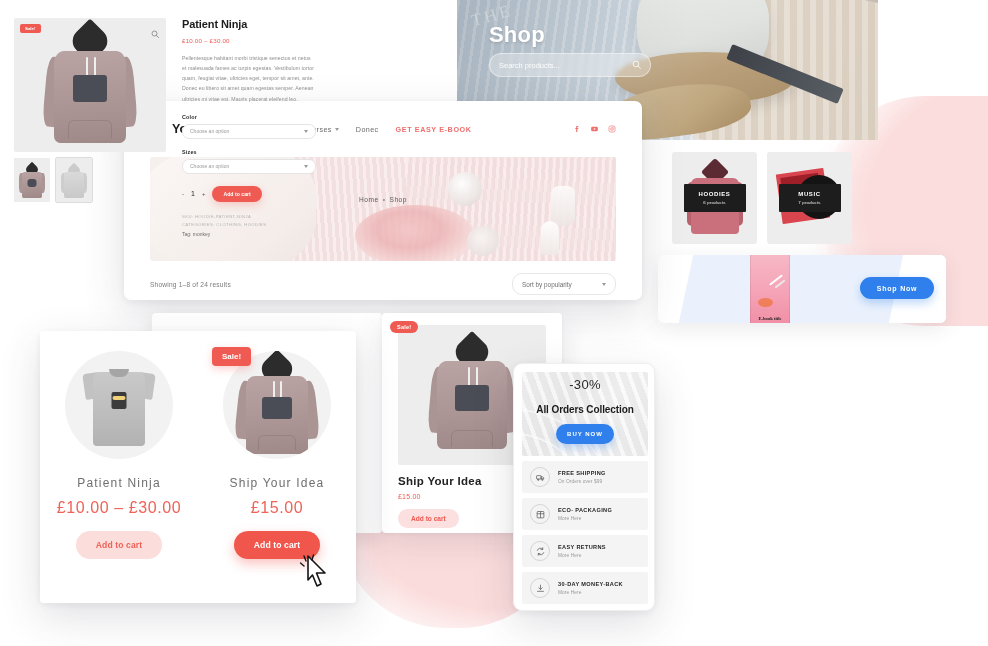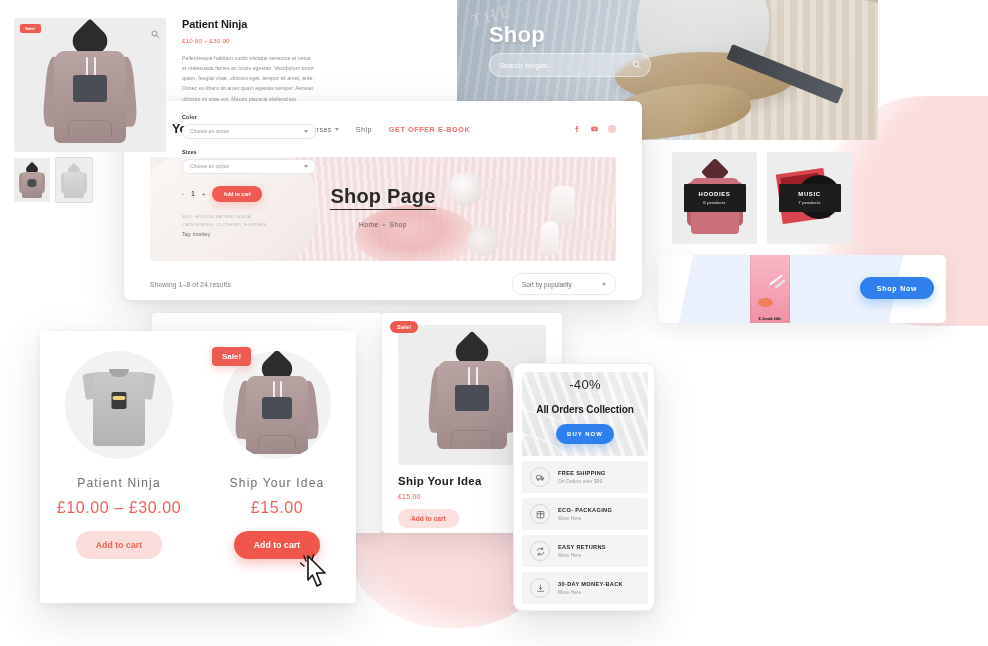--- a/index.html
+++ b/index.html
@@ -344,21 +344,21 @@
 
       <div class="pot"></div>
       <div class="cork"></div>
       <div class="knife"></div>
       <div class="spoon"></div>
       <div class="overlay"></div>
     </div>
     <div class="hero-inner">
       <div class="hero-title">Shop</div>
       <div class="hero-search">
-        <span>Search feugiat...</span>
+        <span>Search products...</span>
         <span class="mag-ico">
           <svg width="9" height="9" viewBox="0 0 16 16">
               <circle cx="7" cy="7" r="5" fill="none" stroke="#ffffff" stroke-width="1.5"></circle>
               <line x1="10.8" y1="10.8" x2="15" y2="15" stroke="#ffffff" stroke-width="1.5" stroke-linecap="round"></line>
             </svg>
         </span>
       </div>
     </div>
   </div>
 
@@ -423,24 +423,24 @@
       </div>
       <div class="nav-links">
         <div class="nav-link">
             <span>About Us</span>
           </div>
         <div class="nav-link">
             <span>Courses</span>
             <i class="caret"></i>
           </div>
         <div class="nav-link">
-            <span>Ship</span>
+            <span>Donec</span>
           </div>
       </div>
-      <div class="nav-cta">GET OFFER E-BOOK</div>
+      <div class="nav-cta">GET EASY E-BOOK</div>
       <div class="nav-social">
         <span>
           <svg width="8" height="8" viewBox="0 0 24 24">
               <path d="M15 3h-2.5C10.6 3 9.5 4.3 9.5 6.2V9H7v3.2h2.5V21H13v-8.8h2.6L16 9h-3V6.6c0-.5.2-.8.9-.8H16V3z" fill="#ef6e6e"></path>
             </svg>
         </span>
         <span>
           <svg width="9" height="8" viewBox="0 0 24 24">
               <rect x="2" y="5" width="20" height="14" rx="4" fill="#ef6e6e"></rect>
               <polygon points="10,9 16,12 10,15" fill="#ffffff"></polygon>
@@ -460,21 +460,20 @@
       <div class="stripes"></div>
       <div class="stripes2"></div>
       <div class="blanket"></div>
       <div class="plate"></div>
       <div class="jar1"></div>
       <div class="jar2"></div>
       <div class="jar3"></div>
       <div class="bottle"></div>
       <div class="wash"></div>
       <div class="sp-hero-txt">
-        <div class="sp-hero-title">Shop Page</div>
         <div class="sp-crumb">
           <span>Home</span><span class="sep">•</span><span>Shop</span>
         </div>
       </div>
     </div>
 
     <div class="sp-results">
       <div class="count">Showing 1–8 of 24 results</div>
       <div class="sp-sort">
         <span>Sort by popularity</span>
@@ -550,21 +549,21 @@
         <line x1="4" y1="12" x2="0.5" y2="9"></line>
         <line x1="6" y1="7" x2="4" y2="2"></line>
         <line x1="12" y1="6" x2="13.5" y2="1"></line>
       </g>
     </svg>
   </div>
 
   <div class="panel shadow-lg" id="summer-panel">
     <div id="summer-hero">
       <div class="arcs"></div>
-      <div class="pct">-40%</div>
+      <div class="pct">-30%</div>
       <div class="sct">All Orders Collection</div>
       <div class="buy">BUY NOW</div>
     </div>
 
     <div class="feat">
       <div class="feat-ico">
         <svg width="9" height="9" viewBox="0 0 24 24" fill="none" stroke="#4a4a4a" stroke-width="1.8">
             <rect x="1.5" y="7" width="12" height="9" rx="1.5"></rect>
             <path d="M13.5 10h4l3 3v3h-7z"></path>
             <circle cx="6" cy="18" r="1.8"></circle>

